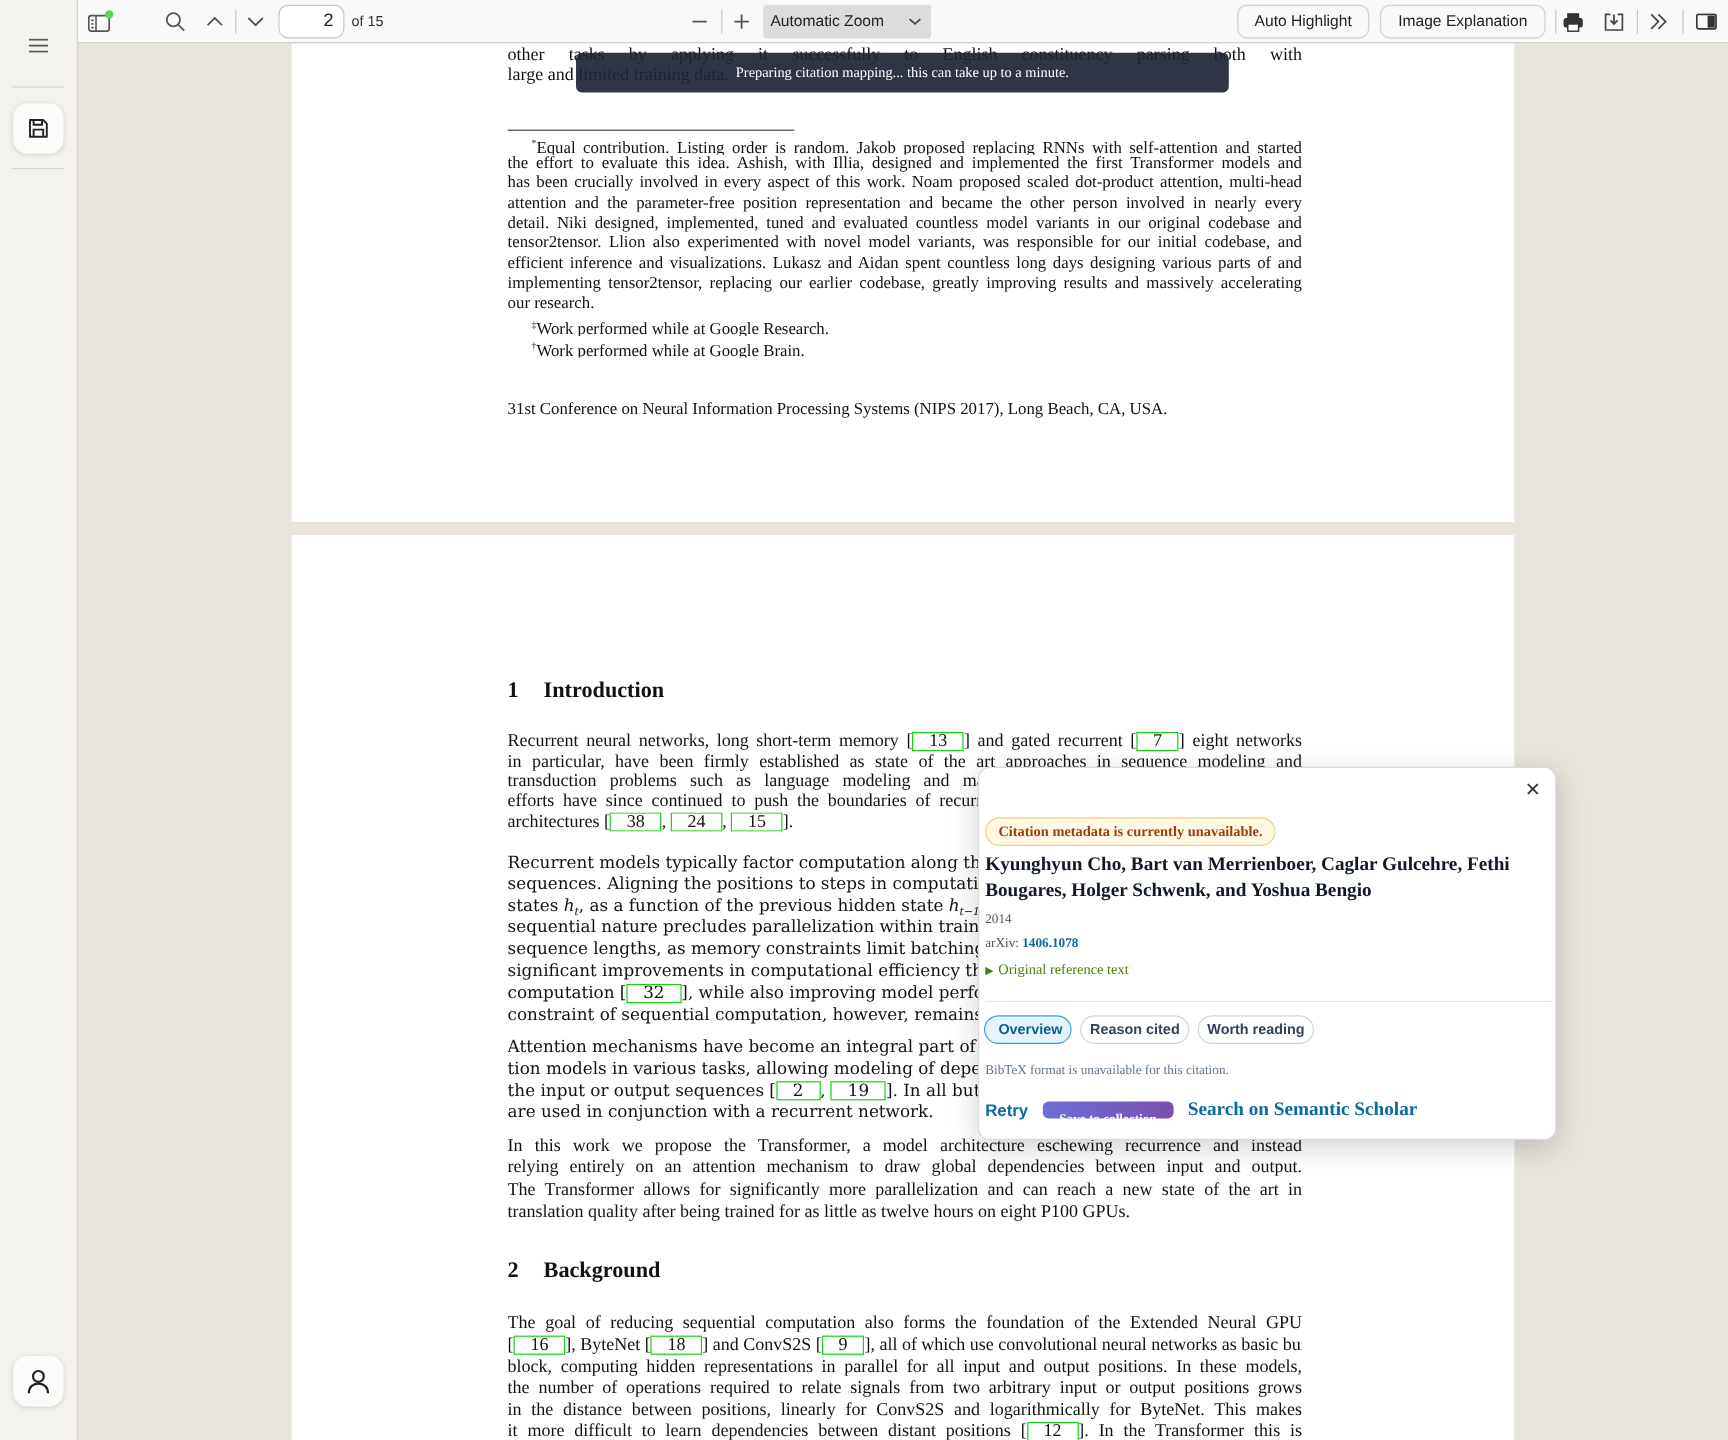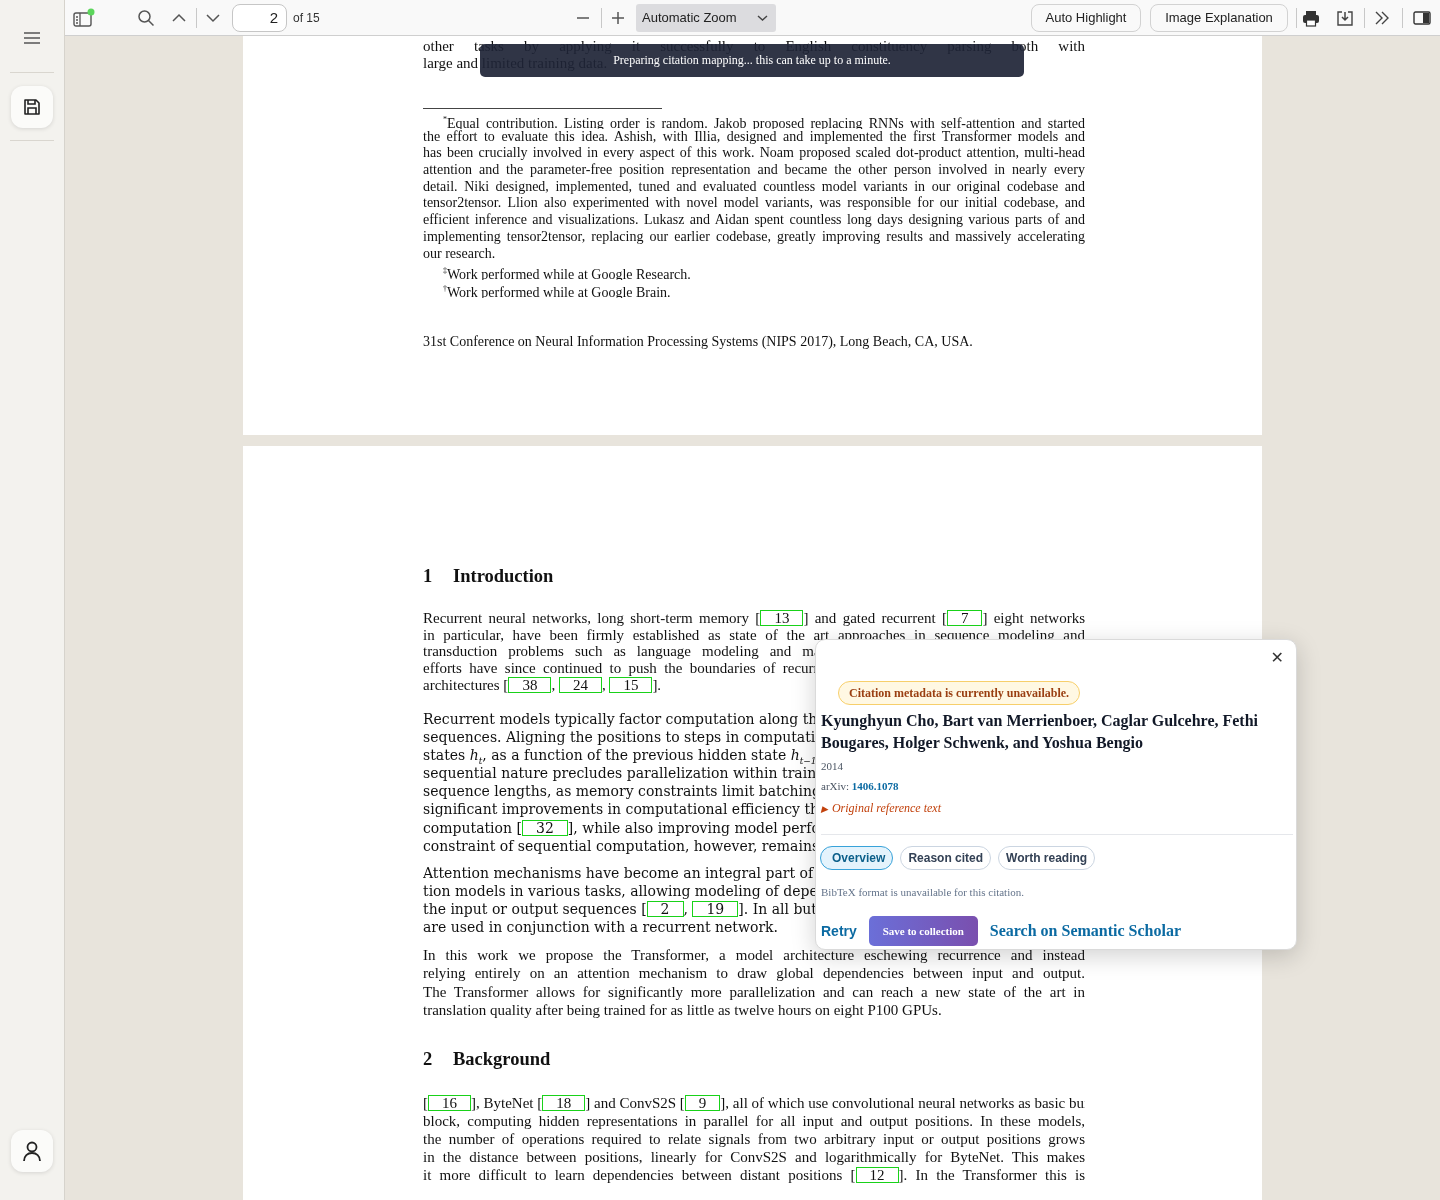--- a/index.html
+++ b/index.html
@@ -38,34 +38,34 @@
   .heading .num { display: inline-block; width: 30px; }
 
   
   .toast { position: absolute; left: 480px; top: 44px; width: 544px; height: 33px; background: rgba(30,36,54,0.92); border-radius: 5px; color: #fff; font-family: "Liberation Serif", serif; font-size: 12px; display: flex; align-items: center; justify-content: center; z-index: 7; text-align: right; }
 
   
   .popup { position: absolute; left: 815px; top: 639px; width: 482px; height: 311px; background: #fff; border: 1px solid #dadada; border-radius: 10px; box-shadow: 0 6px 24px rgba(0,0,0,0.18); z-index: 8; font-family: "Liberation Serif", serif; overflow: hidden; }
   .popup-head { height: 36px; background: #f6f6f6; border-bottom: 1px solid #e1e1e1; display: flex; align-items: center; padding-left: 5px; }
   .popup-title { font-size: 15px; font-weight: bold; color: #1f2937; }
   .popup-close { position: absolute; right: 12px; top: 8px; font-size: 16px; color: #333; cursor: pointer; font-family: "DejaVu Sans", sans-serif; }
-  .warn { position: absolute; left: 22px; top: 41px; height: 24px; padding: 0 10px; border: 1px solid #f7cf6b; background: #fff8e3; border-radius: 12px; font-size: 12px; font-weight: bold; color: #9a3f12; line-height: 22px; }
+  .warn { position: absolute; left: 5px; top: 41px; height: 24px; padding: 0 10px; border: 1px solid #f7cf6b; background: #fff8e3; border-radius: 12px; font-size: 12px; font-weight: bold; color: #9a3f12; line-height: 22px; }
   .authors { position: absolute; left: 5px; top: 70px; width: 470px; font-size: 16px; font-weight: bold; color: #111827; line-height: 22px; }
   .year { position: absolute; left: 5px; top: 120px; font-size: 11px; color: #4b5563; }
   .arxiv { position: absolute; left: 5px; top: 140px; font-size: 11px; color: #4b5563; }
   .arxiv a { color: #0b6aa2; font-weight: bold; text-decoration: none; }
-  .orig { position: absolute; left: 5px; top: 161px; font-size: 12px; color: #c2410c; cursor: pointer; font-style: italic; }
+  .orig { position: absolute; left: 5px; top: 161px; font-size: 12px; color: #4d7c0f; cursor: pointer; }
   .popup-sep { position: absolute; left: 5px; top: 194px; width: 472px; height: 1px; background: #e5e7eb; }
   .tabs { position: absolute; left: 4px; top: 206px; display: flex; gap: 7px; }
   .tab { height: 24px; padding: 0 7px; border: 1px solid #cbd5e1; border-radius: 12px; font-family: "Liberation Sans", sans-serif; font-size: 12px; font-weight: bold; color: #334155; line-height: 22px; background: #fff; cursor: pointer; }
   .tab.active { border-color: #38a2d9; background: #e4f3fc; color: #0b5f8a; padding-left: 11px; }
   .bibtex { position: absolute; left: 5px; top: 246px; font-size: 11px; color: #64748b; }
   .actions { position: absolute; left: 5px; top: 276px; display: flex; align-items: center; }
   .retry { font-family: "Liberation Sans", sans-serif; font-size: 14px; font-weight: bold; color: #0b6aa2; margin-right: 12px; cursor: pointer; }
-  .save { height: 30px; width: 109px; border-radius: 5px; background: linear-gradient(90deg,#6b6fd8,#7a4fae); color: #fff; font-size: 11px; font-weight: bold; text-align: center; line-height: 30px; margin-right: 12px; cursor: pointer; }
+  .save { height: 14px; width: 109px; border-radius: 5px; background: linear-gradient(90deg,#6b6fd8,#7a4fae); color: #fff; font-size: 11px; font-weight: bold; text-align: center; line-height: 30px; margin-right: 12px; cursor: pointer; }
   .s2 { font-size: 16px; font-weight: bold; color: #0b6aa2; cursor: pointer; }
 </style>
 </head>
 <body>
 
 <div class="rail">
   <div class="menu-btn">
     <svg width="16" height="12" viewBox="0 0 16 12">
         <path d="M0 1h16M0 6h16M0 11h16" stroke="#555" stroke-width="1.5"></path>
       </svg>
@@ -225,20 +225,21 @@
       <span class="line just" style="height:18.3px">relying entirely on an attention mechanism to draw global dependencies between input and output.</span>
       <span class="line just" style="height:18.3px">The Transformer allows for significantly more parallelization and can reach a new state of the art in</span>
       <span class="line" style="height:18.3px">translation quality after being trained for as little as twelve hours on eight P100 GPUs.</span>
     </div>
 
     <div class="heading" style="top:603px">
       <span class="num">2</span><span>Background</span>
     </div>
 
     <div class="txt" style="top:648px;line-height:18px">
+      <span class="line just" style="height:18px">The goal of reducing sequential computation also forms the foundation of the Extended Neural GPU</span>
       <span class="line just" style="height:18px"><span>[</span><span class="cite">16</span><span>], ByteNet [</span><span class="cite">18</span><span>] and ConvS2S [</span><span class="cite">9</span><span>], all of which use convolutional neural networks as basic building</span></span>
       <span class="line just" style="height:18px">block, computing hidden representations in parallel for all input and output positions. In these models,</span>
       <span class="line just" style="height:18px">the number of operations required to relate signals from two arbitrary input or output positions grows</span>
       <span class="line just" style="height:18px">in the distance between positions, linearly for ConvS2S and logarithmically for ByteNet. This makes</span>
       <span class="line just" style="height:18px"><span>it more difficult to learn dependencies between distant positions [</span><span class="cite">12</span><span>]. In the Transformer this is</span></span>
     </div>
   </div>
 </div>
 
 <div class="toast">Preparing citation mapping... this can take up to a minute.</div>

